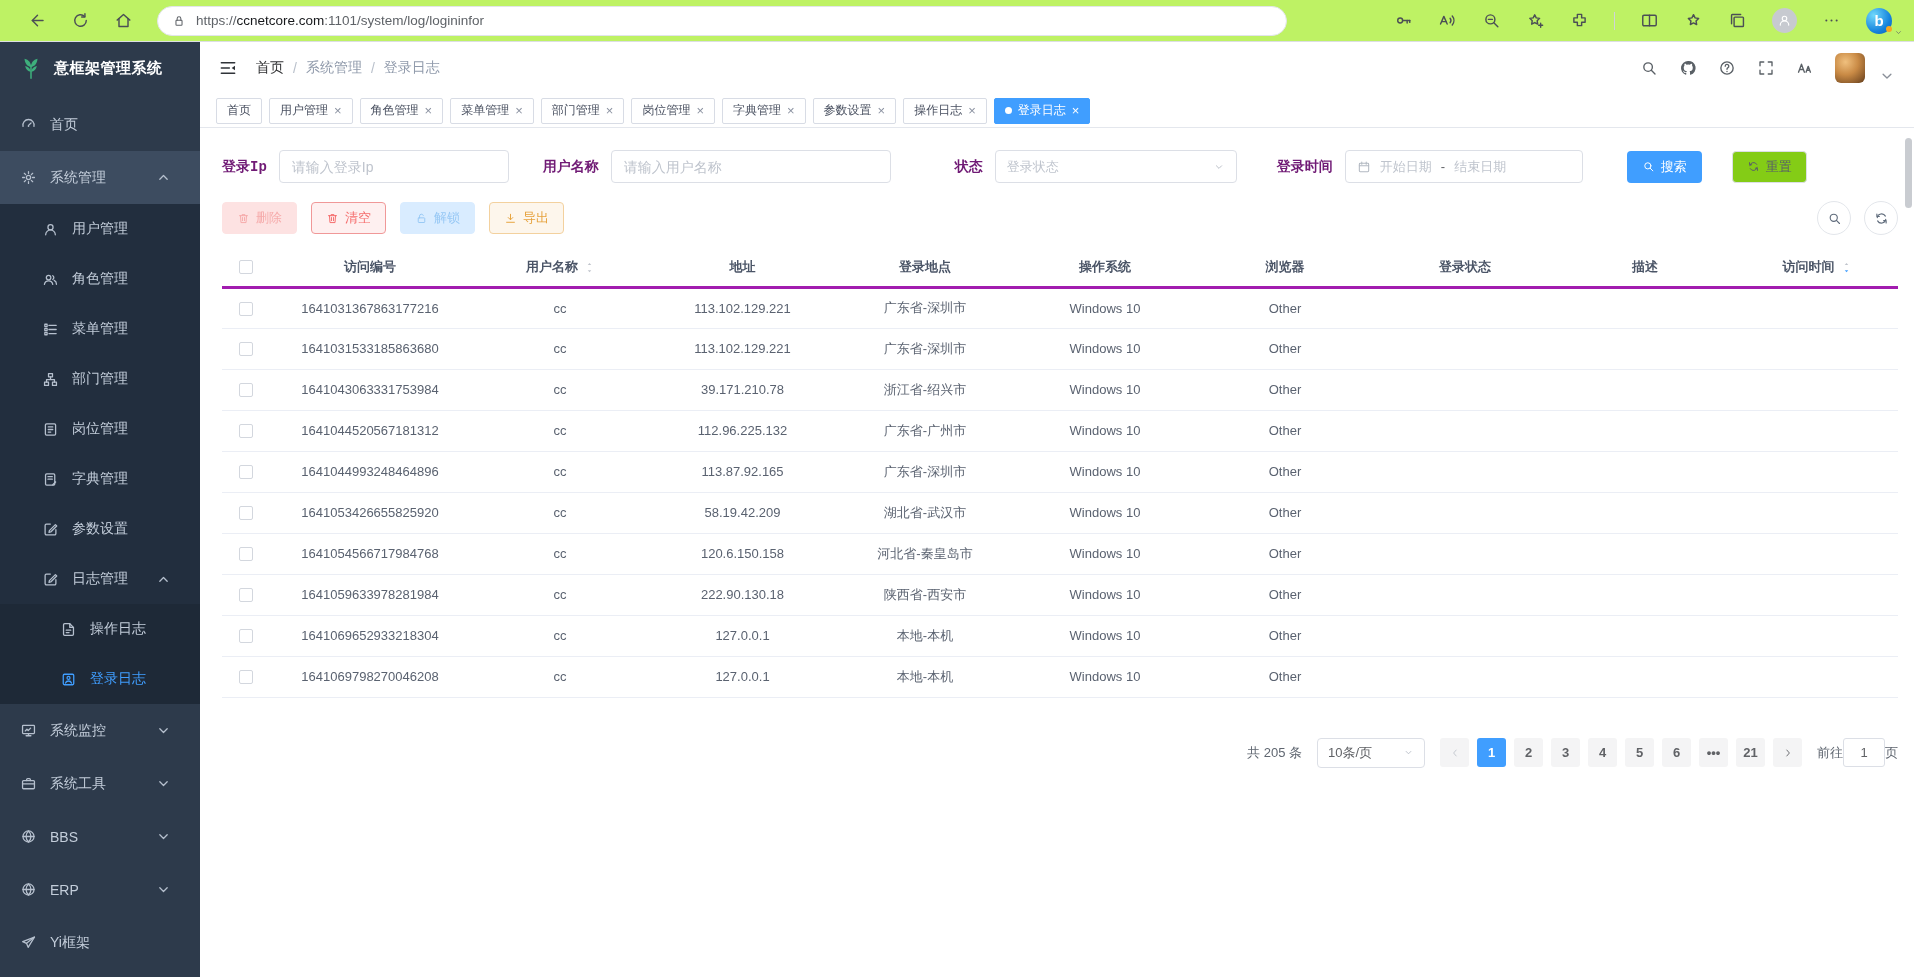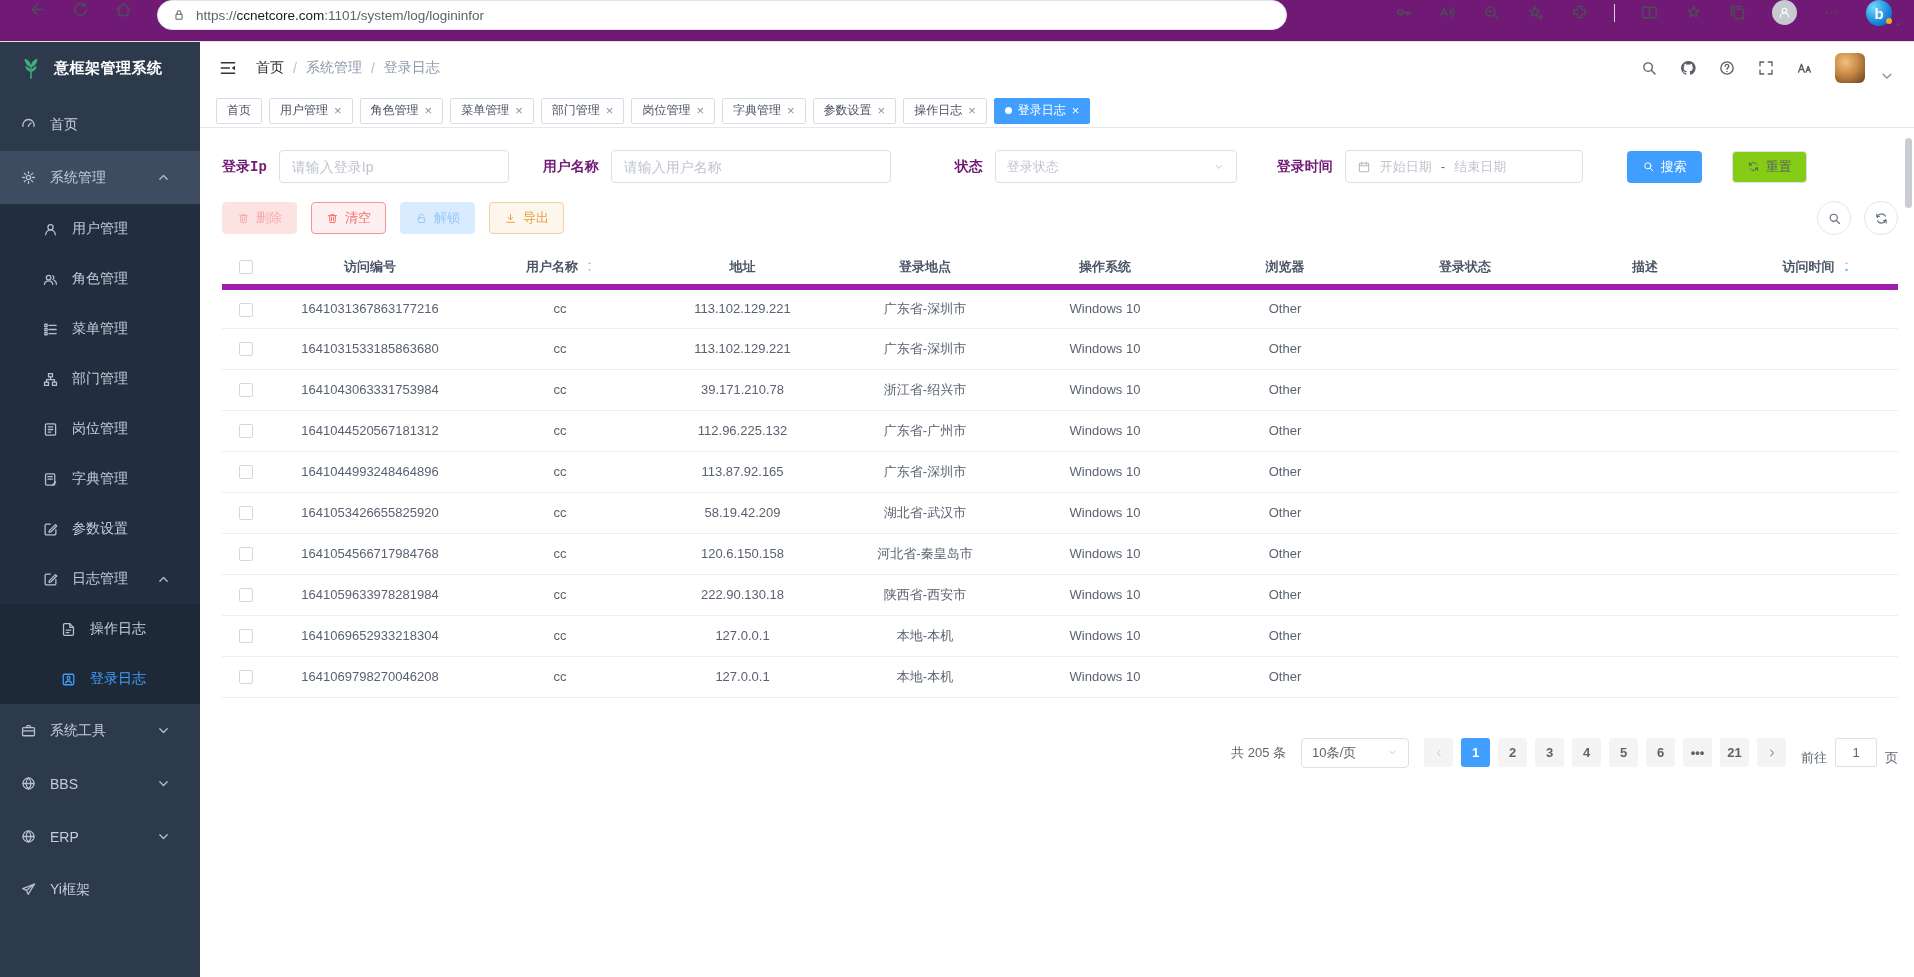--- a/index.html
+++ b/index.html
@@ -3,21 +3,21 @@
 <meta charset="utf-8">
 <style>
   * { box-sizing: border-box; margin: 0; padding: 0; }
   html,body { width: 1914px; height: 977px; overflow: hidden; }
   body { font-family: "Liberation Sans", "DejaVu Sans", sans-serif; background: #fff; position: relative; }
 
   .icon { display: inline-flex; align-items: center; justify-content: center; flex-shrink: 0; }
   .icon svg { width: 100%; height: 100%; fill: none; stroke: currentColor; stroke-width: 1.8; stroke-linecap: round; stroke-linejoin: round; }
 
   
-  .browser-bar { height: 42px; background: #701a75; border-bottom: 1px solid #dcdfe3; display: flex; align-items: flex-start; padding: 0 16px; }
+  .browser-bar { height: 42px; background: #bef264; border-bottom: 1px solid #dcdfe3; display: flex; align-items: center; padding: 0 16px; }
   .nav-icon { width: 19px; height: 19px; color: #4b4f55; margin: 0 12px; cursor: pointer; }
   .url-pill { height: 30px; width: 1130px; background: #fff; border: 1px solid #e2e5e9; border-radius: 15px; display: flex; align-items: center; padding: 0 14px; margin-left: 12px; font-size: 13.5px; }
   .url-pill .lock { width: 14px; height: 14px; color: #5f6368; margin-right: 10px; }
   .url-scheme, .url-path { color: #5f6368; }
   .url-host { color: #17191c; }
   .browser-actions { margin-left: auto; display: flex; align-items: center; gap: 25px; color: #4b4f55; }
   .browser-actions .icon { width: 19px; height: 19px; cursor: pointer; }
   .divider-v { width: 1px; height: 18px; background: #d0d3d8; }
   .avatar-circle { width: 25px; height: 25px; border-radius: 50%; background: #c7cad0; color: #fff; display: flex; align-items: center; justify-content: center; }
   .avatar-circle .icon { width: 15px; height: 15px; }
@@ -87,37 +87,37 @@
   .action-row { display: flex; align-items: center; margin-top: 18px; }
   .btn-delete { background: #fde2e2; border-color: #fde2e2; color: #f6abab; cursor: not-allowed; }
   .btn-clear { background: #fef0f0; border-color: #f09898; color: #f56c6c; margin-left: 14px; }
   .btn-unlock { background: #d9ecff; border-color: #d9ecff; color: #97c8f5; margin-left: 14px; cursor: not-allowed; }
   .btn-export { background: #fdf6ec; border-color: #f3d19e; color: #e6a23c; margin-left: 14px; }
   .tool-circles { margin-left: auto; display: flex; gap: 13px; }
   .circle-btn { width: 34px; height: 34px; border-radius: 50%; border: 1px solid #e3e6eb; background: #fff; color: #5f6b7b; display: flex; align-items: center; justify-content: center; cursor: pointer; }
   .circle-btn .icon { width: 15px; height: 15px; }
 
   .log-table { width: 100%; border-collapse: collapse; table-layout: fixed; margin-top: 14px; }
-  .log-table th { height: 38px; font-size: 13px; color: #4b5567; font-weight: bold; border-bottom: 6px solid #a21caf; }
+  .log-table th { height: 38px; font-size: 13px; color: #4b5567; font-weight: bold; border-bottom: 3px solid #a21caf; }
   .th-inner { display: flex; align-items: center; justify-content: center; gap: 4px; }
   .log-table td { height: 41px; border-bottom: 1px solid #ebeef5; text-align: center; font-size: 13px; color: #5a6270; overflow: hidden; white-space: nowrap; }
   .checkbox { width: 14px; height: 14px; border: 1px solid #d3d7de; border-radius: 2px; background: #fff; display: inline-block; vertical-align: middle; cursor: pointer; }
   .sort { display: inline-flex; flex-direction: column; gap: 1px; margin-left: 3px; }
   .sort .icon { width: 9px; height: 6px; color: #c0c4cc; }
   .sort .icon.on { color: #409eff; }
 
   .pagination { display: flex; align-items: center; justify-content: flex-end; margin-top: 40px; font-size: 13px; color: #5f6670; gap: 15px; }
   .page-size { width: 108px; height: 30px; border: 1px solid #dcdfe6; border-radius: 4px; display: flex; align-items: center; justify-content: space-between; padding: 0 10px; color: #606266; cursor: pointer; }
   .page-size .icon { width: 11px; height: 11px; color: #b3b9c2; }
   .pager { display: flex; align-items: center; gap: 8px; }
   .page-btn { min-width: 29px; height: 29px; padding: 0 4px; background: #f4f4f5; border: none; border-radius: 3px; display: flex; align-items: center; justify-content: center; font-weight: bold; font-size: 13px; color: #606266; cursor: pointer; font-family: inherit; }
   .page-btn.active { background: #409eff; color: #fff; }
   .page-btn .icon { width: 12px; height: 12px; }
   .page-btn.prev { color: #c0c4cc; }
-  .goto { display: flex; align-items: flex-end; gap: 8px; }
+  .goto { display: flex; align-items: center; }
   .goto input { width: 42px; height: 29px; border: 1px solid #dcdfe6; border-radius: 3px; text-align: center; font-size: 13px; color: #606266; outline: none; font-family: inherit; }
 
   .scroll-thumb { position: absolute; right: 2px; top: 138px; width: 7px; height: 70px; background: #c9ccd1; border-radius: 4px; }
 </style>
 </head>
 <body>
 
 <div class="browser-bar">
   <span class="icon nav-icon">
       <svg viewBox="0 0 24 24">
@@ -365,20 +365,35 @@
         </div>
         <div class="menu-item lvl3 active">
           <span class="icon">
             <svg viewBox="0 0 24 24">
               <rect x="4.6" y="4.6" width="14.8" height="14.8" rx="1.6"></rect>
               <circle cx="12" cy="9.8" r="2.1"></circle>
               <path d="M7.8 17a4.5 4.5 0 0 1 8.4 0"></path>
             </svg>
           </span>
           <span class="menu-label">登录日志</span>
+        </div>
+        <div class="menu-item lvl1">
+          <span class="icon">
+            <svg viewBox="0 0 24 24">
+              <rect x="3.6" y="4.8" width="16.8" height="11.6" rx="1.2"></rect>
+              <path d="M12 16.4v3 M8.6 19.4h6.8"></path>
+              <path d="M7.4 12.6l2.4-2.4 1.8 1.8 3.4-3.4"></path>
+            </svg>
+          </span>
+          <span class="menu-label">系统监控</span>
+          <span class="icon m-caret">
+            <svg viewBox="0 0 24 24">
+              <path d="M6.8 9.6 12 14.8l5.2-5.2"></path>
+            </svg>
+          </span>
         </div>
         <div class="menu-item lvl1">
           <span class="icon">
             <svg viewBox="0 0 24 24">
               <rect x="3.6" y="7.8" width="16.8" height="11.6" rx="1.4"></rect>
               <path d="M9.4 7.8V6.4A1.4 1.4 0 0 1 10.8 5h2.4a1.4 1.4 0 0 1 1.4 1.4v1.4"></path>
               <path d="M3.6 12.4h16.8"></path>
             </svg>
           </span>
           <span class="menu-label">系统工具</span>

